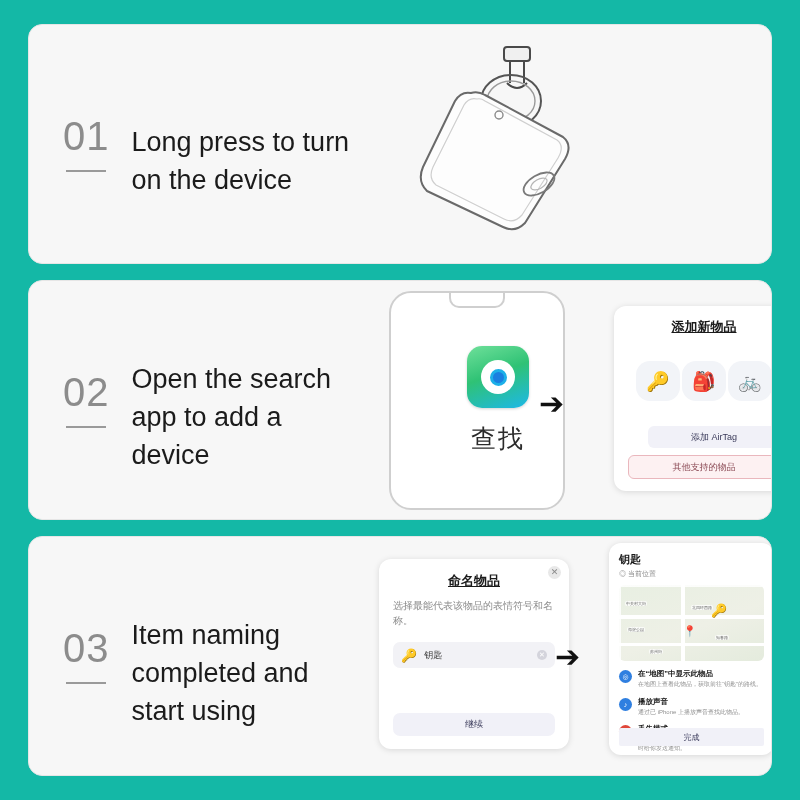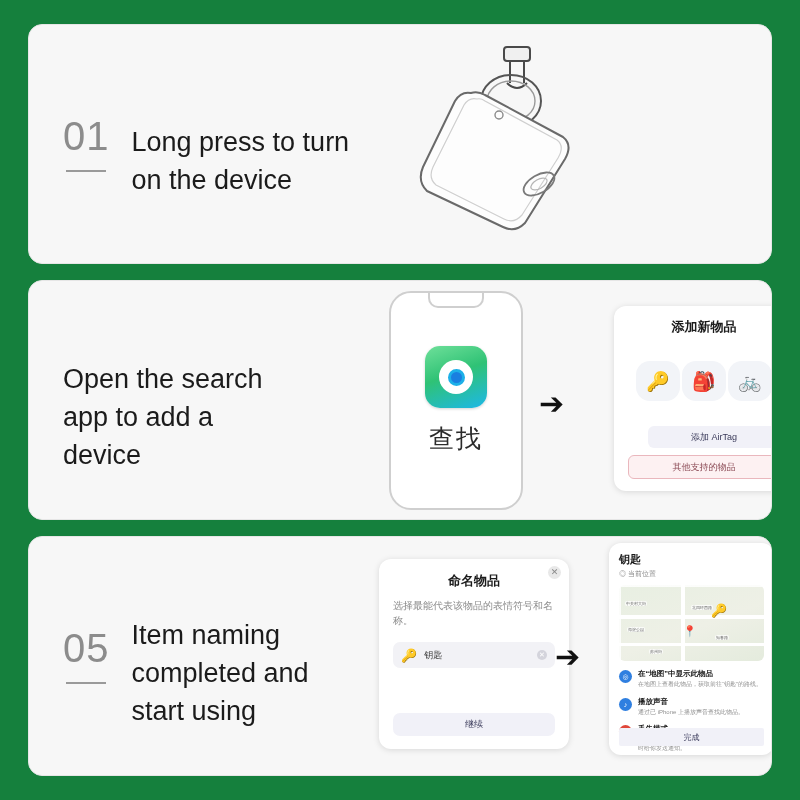--- a/index.html
+++ b/index.html
@@ -10,21 +10,21 @@
   body {
     width: 800px;
     height: 800px;
     font-family: "Liberation Sans", sans-serif;
     overflow: hidden;
   }
   .page {
     width: 800px;
     height: 800px;
     position: relative;
-    background: #15803d;
+    background: #14b8a6;
     box-sizing: border-box;
     padding: 24px 28px;
     display: flex;
     flex-direction: column;
     justify-content: space-between;
   }
   .step-card {
     position: relative;
     background: #f7f7f7;
     border: 1px solid #e6e6e6;
@@ -89,20 +89,21 @@
     top: 10px;
     width: 130px;
     height: 215px;
     border: 2px solid #cfcfcf;
     border-radius: 22px;
     background: #ffffff;
     display: flex;
     flex-direction: column;
     align-items: center;
     justify-content: center;
+    padding-left: 42px;
   }
   .phone .notch {
     position: absolute;
     top: 0;
     left: 50%;
     transform: translateX(-50%);
     width: 52px;
     height: 13px;
     background: #ffffff;
     border-left: 2px solid #cfcfcf;
@@ -170,20 +171,21 @@
     color: #8a8a8a;
     font-size: 9px;
     line-height: 13px;
     text-align: center;
   }
   .sheet-title {
     text-align: center;
     font-size: 13px;
     color: #1b1b1b;
     font-weight: bold;
+    text-decoration: underline;
   }
 
   
   .sheet-add {
     left: 255px;
     top: 25px;
     width: 180px;
     height: 185px;
     padding: 12px 14px;
   }
@@ -370,20 +372,24 @@
         <ellipse cx="140" cy="145" rx="17" ry="9" transform="rotate(-30 140 145)" fill="none" stroke="#7a7a7a" stroke-width="1.8"></ellipse>
         <ellipse cx="140" cy="145" rx="9" ry="4.5" transform="rotate(-30 140 145)" fill="none" stroke="#b5b5b5" stroke-width="1.2"></ellipse>
 
         <circle cx="100" cy="76" r="4" fill="none" stroke="#8a8a8a" stroke-width="1.4"></circle>
       </svg>
     </div>
   </div>
 
   <div class="step-card">
     <div class="step-left">
+      <div class="step-num-wrap">
+        <div class="step-num">02</div>
+        <div class="step-rule"></div>
+      </div>
       <div class="step-text">Open the search app to add a device</div>
     </div>
     <div class="step-art">
 
       <div class="phone">
         <div class="notch"></div>
         <div class="findmy-icon">
           <div class="findmy-ring">
             <div class="findmy-dot"></div>
           </div>
@@ -406,21 +412,21 @@
           <div class="sheet-btn btn-outline">其他支持的物品</div>
         </div>
       </div>
 
     </div>
   </div>
 
   <div class="step-card">
     <div class="step-left">
       <div class="step-num-wrap">
-        <div class="step-num">05</div>
+        <div class="step-num">03</div>
         <div class="step-rule"></div>
       </div>
       <div class="step-text">Item naming completed and start using</div>
     </div>
     <div class="step-art">
 
       <div class="sheet sheet-name">
         <div class="sheet-close">✕</div>
         <div class="sheet-title">命名物品</div>
         <div class="sheet-sub">选择最能代表该物品的表情符号和名称。</div>

